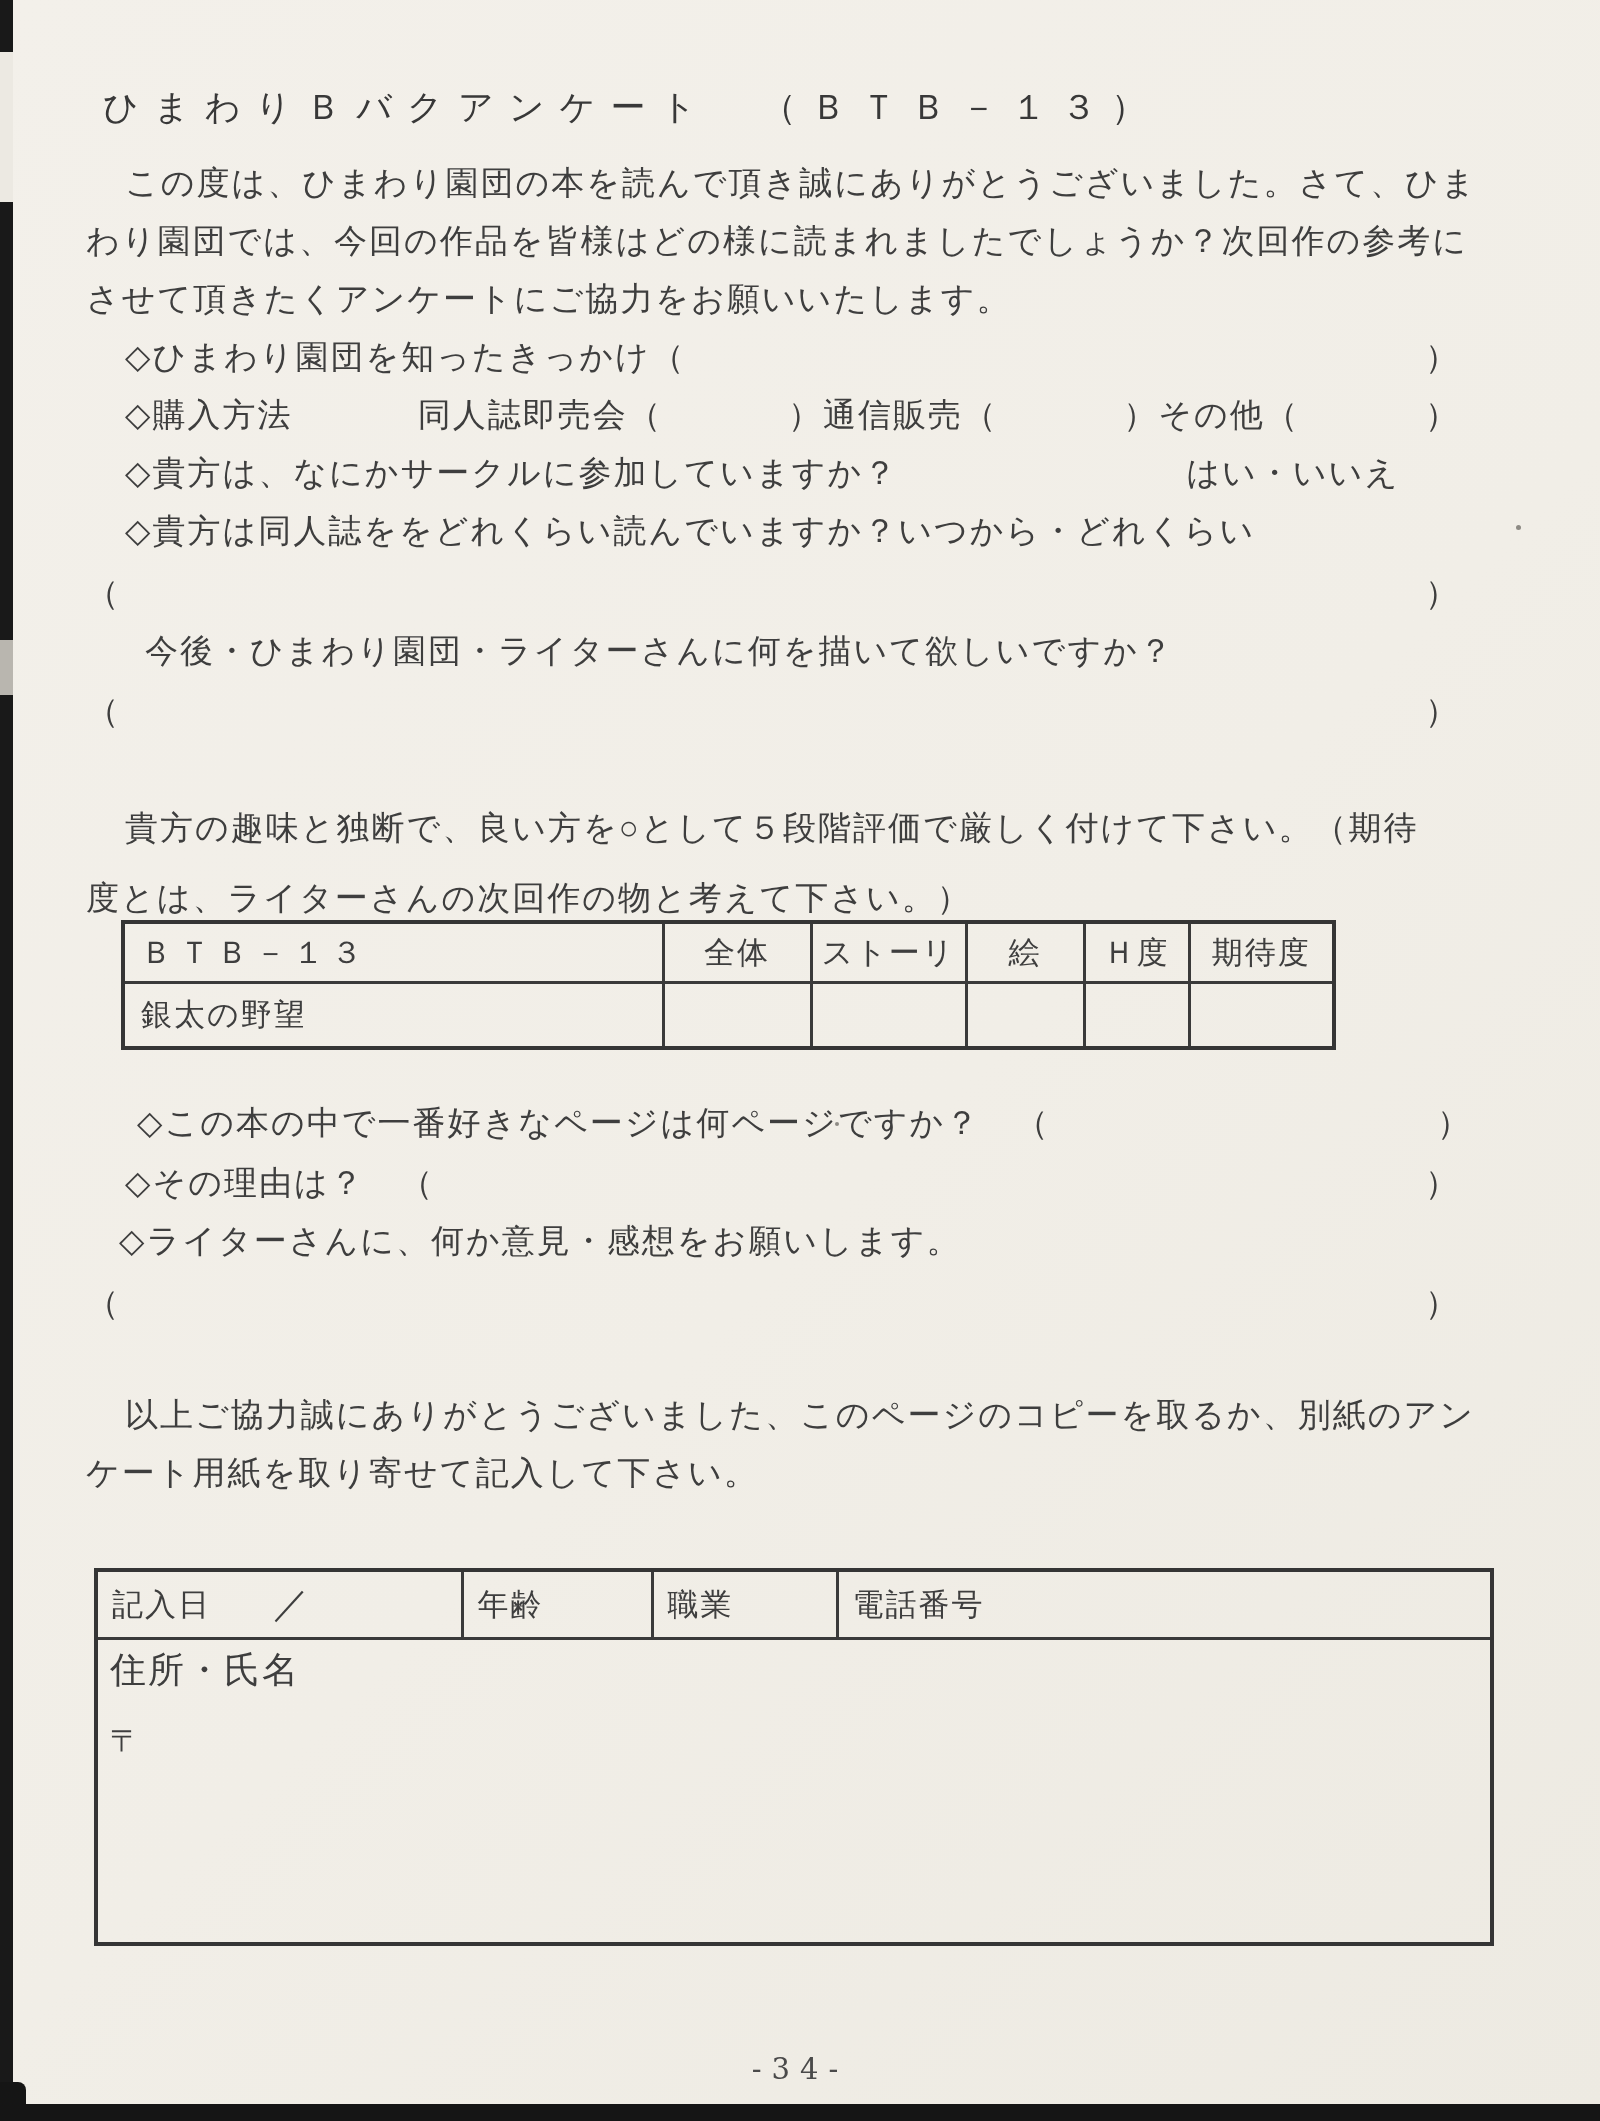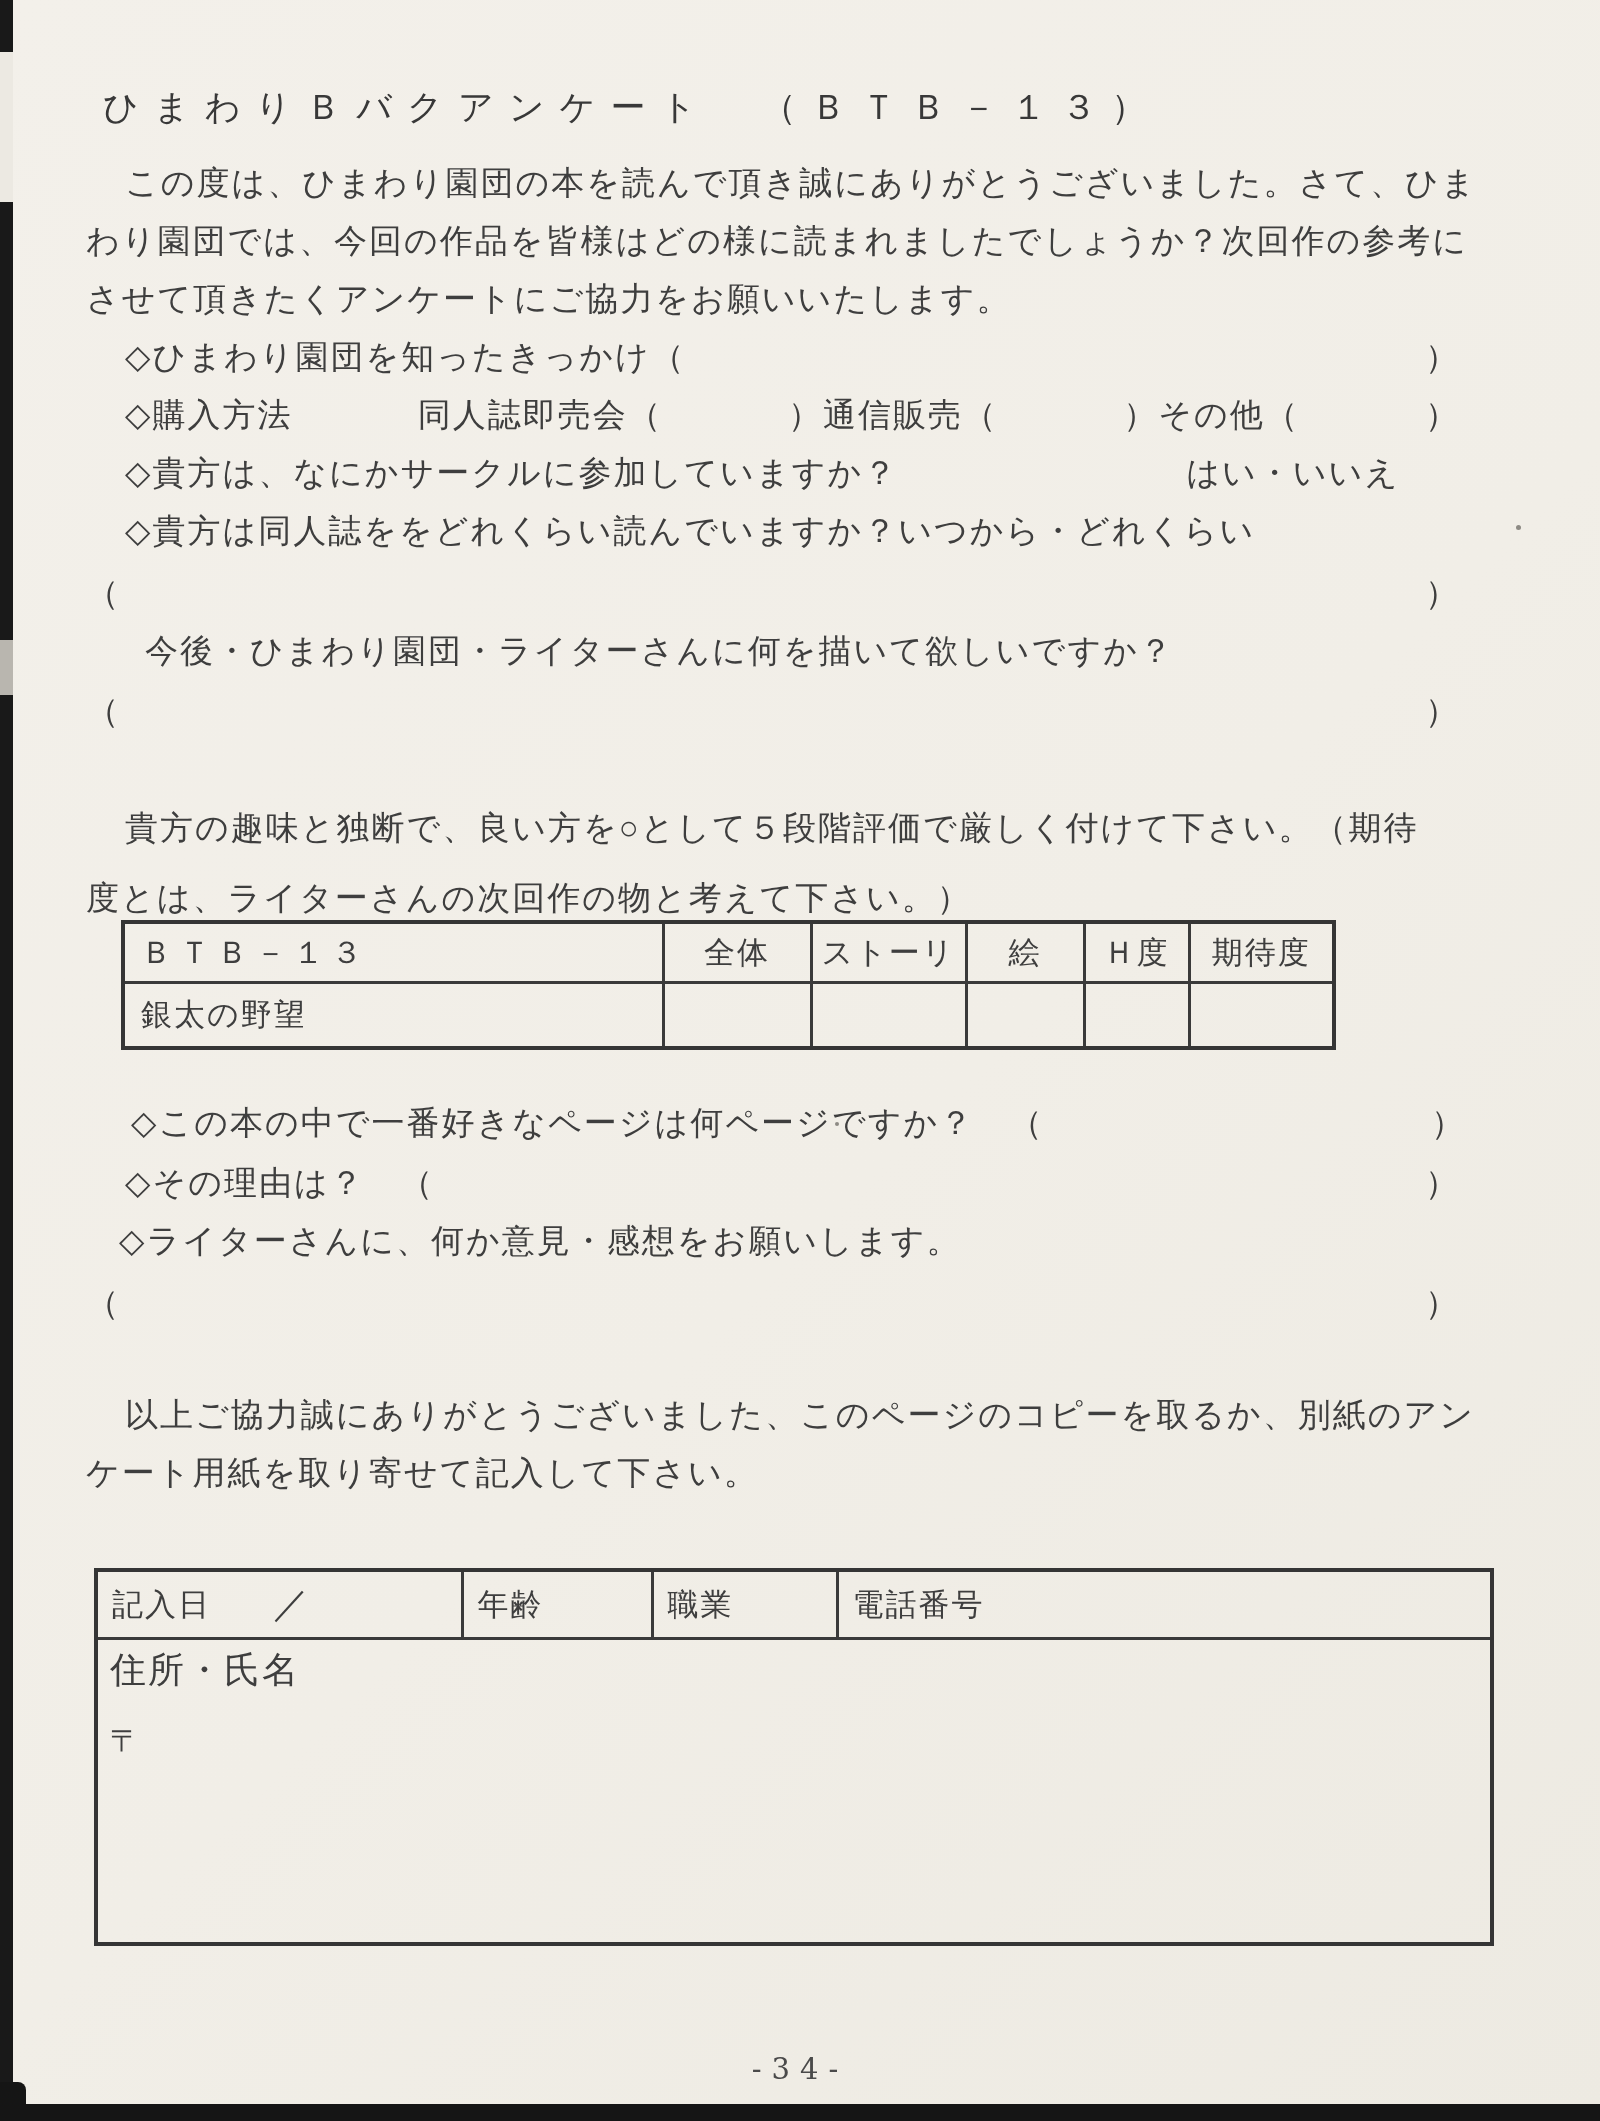--- a/index.html
+++ b/index.html
@@ -127,21 +127,21 @@
         <td></td>
         <td></td>
         <td></td>
         <td></td>
         <td></td>
       </tr>
     </tbody>
       </table>
   </div>
 
-  <div class="line flexline" style="left:131px;top:1105px;width:1335px;gap:32px;">
+  <div class="line flexline" style="left:137px;top:1105px;width:1335px;gap:32px;">
     <span class="seg">◇この本の中で一番好きなページは何ページですか？　（</span>
     <span class="seg">）</span>
   </div>
 
   <div class="line flexline" style="left:125px;top:1165px;width:1335px;">
     <span class="seg">◇その理由は？　（</span>
     <span class="seg">）</span>
   </div>
 
   <div class="line" style="left:119px;top:1223px;text-align:center;">◇ライターさんに、何か意見・感想をお願いします。</div>

